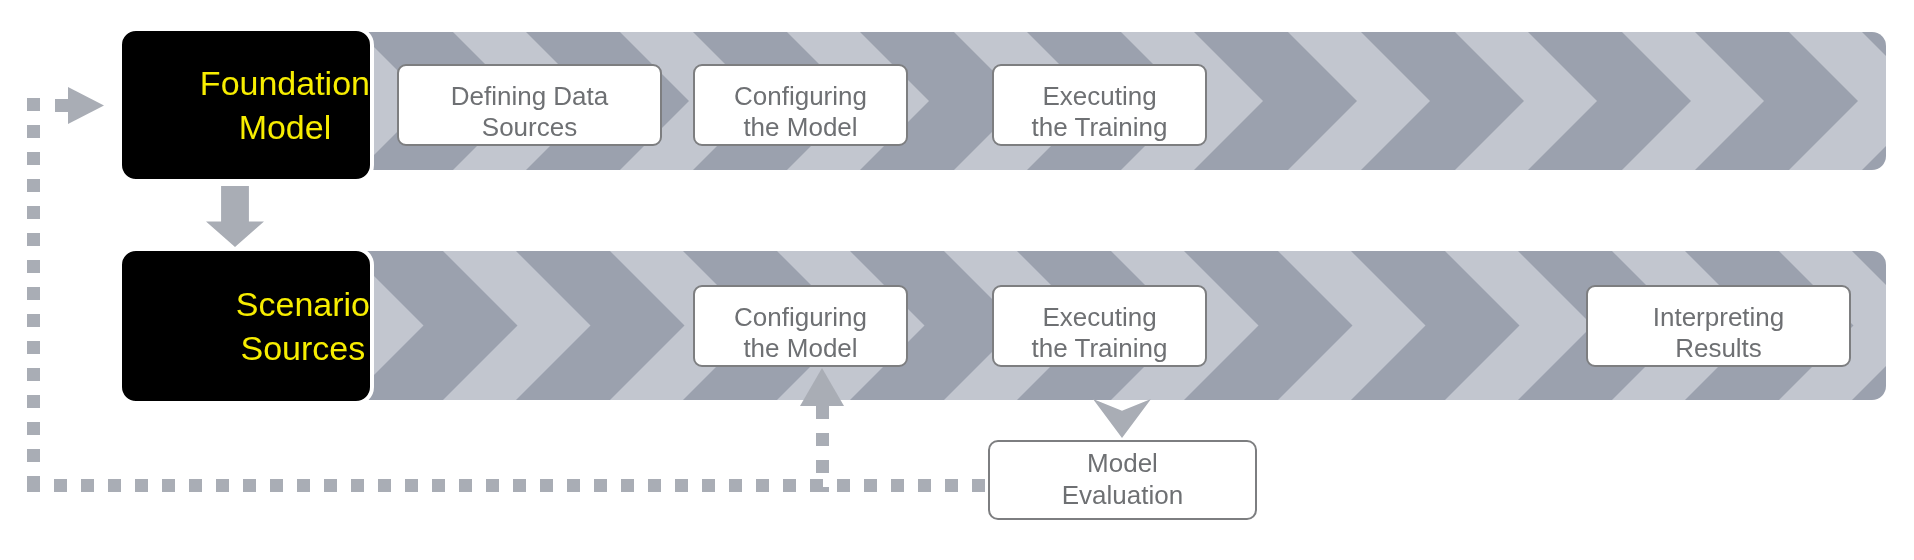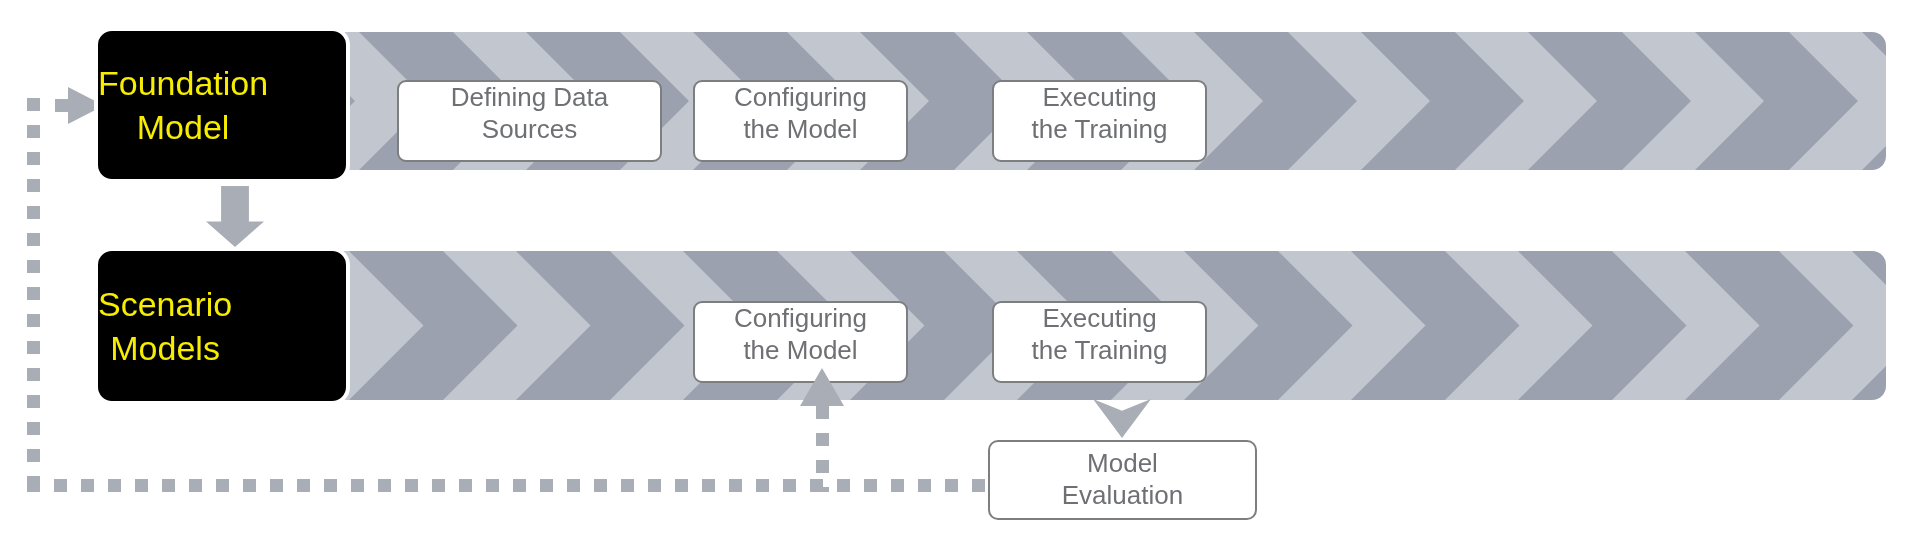--- a/index.html
+++ b/index.html
@@ -13,39 +13,38 @@
           border-radius:14px; background:var(--band_dark,#9ba1ae); }
   .band-top    { top:32px;  height:138px; }
   .band-bottom { top:251px; height:149px; }
   .band-bg { position:absolute; inset:0; display:block; }
   .chev { fill:var(--band_light,#c2c6cf); }
 
   
   .step {
     position:absolute; height:82px; background:#ffffff;
     border:2.5px solid var(--box_border,#7d7e80); border-radius:9px;
-    display:flex; align-items:flex-start; justify-content:center; text-align:center;
+    display:flex; align-items:flex-end; justify-content:center; text-align:center;
     box-sizing:border-box;
-    margin-top:16px;
   }
   .step-label { white-space:pre-line; font-size:26px; line-height:1.22;
                 color:var(--box_text,#6e7073); }
   .band-top .step    { top:32px; }   
   .band-bottom .step { top:34px; }   
   .c1 { left:267px; width:265px; }   
   .c2 { left:563px; width:215px; }   
   .c3 { left:862px; width:215px; }   
   .c4 { left:1159px; width:265px; }  
   .c5 { left:1456px; width:265px; }  
 
   
   .hbox {
-    position:absolute; left:94px; width:256px;
+    position:absolute; left:118px; width:256px;
     background:var(--highlight_bg,#000); border:4px solid #ffffff; border-radius:18px;
-    display:flex; align-items:center; justify-content:flex-start; text-align:center;
+    display:flex; align-items:center; justify-content:flex-end; text-align:center;
     box-sizing:border-box; z-index:5;
   }
   .hbox-top    { top:27px;  height:156px; }
   .hbox-bottom { top:247px; height:158px; }
   .hbox-label { white-space:pre-line; font-size:34px; line-height:1.3;
                 color:var(--highlight_text,#f7ed00); }
 
   
   .eval-box {
     position:absolute; left:988px; top:440px; width:269px; height:80px;
@@ -135,29 +134,33 @@
         <polygon points="1816,0 1889,0 1963.5,74.5 1889,149 1816,149 1890.5,74.5" class="chev"></polygon>
       </svg>
     <div class="step c2">
       <span class="step-label">Configuring
 the Model</span>
     </div>
     <div class="step c3">
       <span class="step-label">Executing
 the Training</span>
     </div>
+    <div class="step c5">
+      <span class="step-label">Interpreting
+Results</span>
+    </div>
   </div>
 
   <div class="hbox hbox-top">
     <span class="hbox-label">Foundation
 Model</span>
   </div>
   <div class="hbox hbox-bottom">
     <span class="hbox-label">Scenario
-Models</span>
+Sources</span>
   </div>
 
   <div class="block-arrow arrow-found-scen"></div>
   <div class="block-arrow arrow-exec-eval"></div>
 
   <div class="eval-box">
     <span class="step-label">Model
 Evaluation</span>
   </div>
 

